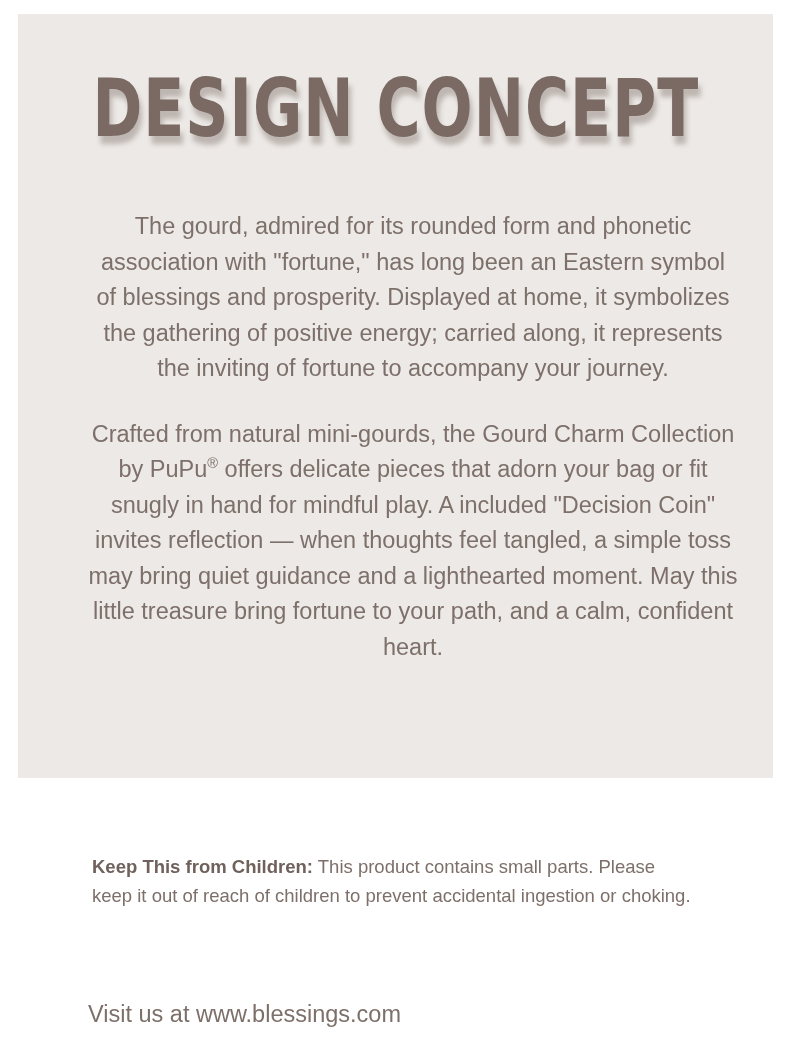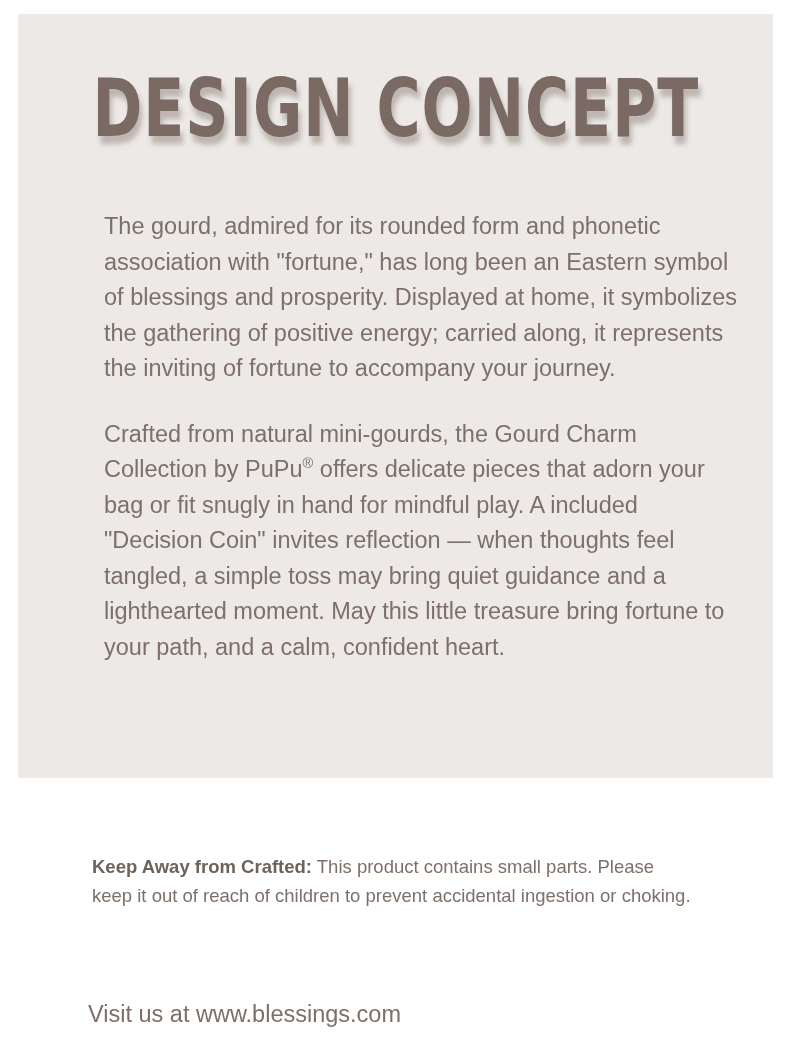--- a/index.html
+++ b/index.html
@@ -44,21 +44,22 @@
     position: absolute;
     left: 70px;
     top: 195px;
     width: 650px;
     color: #7d6f69;
     font-size: 23.5px;
     line-height: 35.5px;
     font-family: "Liberation Sans", sans-serif;
   }
   .body-text p {
-    margin: 0 0 30px 16px;
+    margin: 0 0 30px 0;
+    text-align: center;
   }
   .body-text p:last-child {
     margin-bottom: 0;
   }
   .warning {
     position: absolute;
     left: 74px;
     top: 838px;
     width: 600px;
     color: #7d6f69;
@@ -94,18 +95,18 @@
   <div class="title-wrap">
     <span class="title">Design Concept</span>
   </div>
 
   <div class="body-text">
     <p>The gourd, admired for its rounded form and phonetic association with "fortune," has long been an Eastern symbol of blessings and prosperity. Displayed at home, it symbolizes the gathering of positive energy; carried along, it represents the inviting of fortune to accompany your journey.</p>
     <p><span>Crafted from natural mini-gourds, the Gourd Charm Collection by PuPu</span><sup class="reg">®</sup><span> offers delicate pieces that adorn your bag or fit snugly in hand for mindful play. A included "Decision Coin" invites reflection — when thoughts feel tangled, a simple toss may bring quiet guidance and a lighthearted moment. May this little treasure bring fortune to your path, and a calm, confident heart.</span></p>
   </div>
 
   <div class="warning">
-    <span class="lead">Keep Away from Crafted:</span><span> This product contains small parts. Please keep it out of reach of children to prevent accidental ingestion or choking.</span>
+    <span class="lead">Keep This from Children:</span><span> This product contains small parts. Please keep it out of reach of children to prevent accidental ingestion or choking.</span>
   </div>
 
   <div class="footer">Visit us at www.blessings.com</div>
 
 </div>
 
 </body></html>

